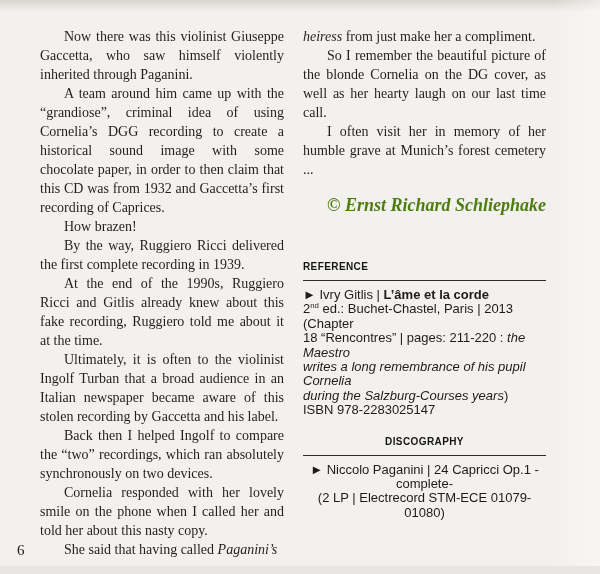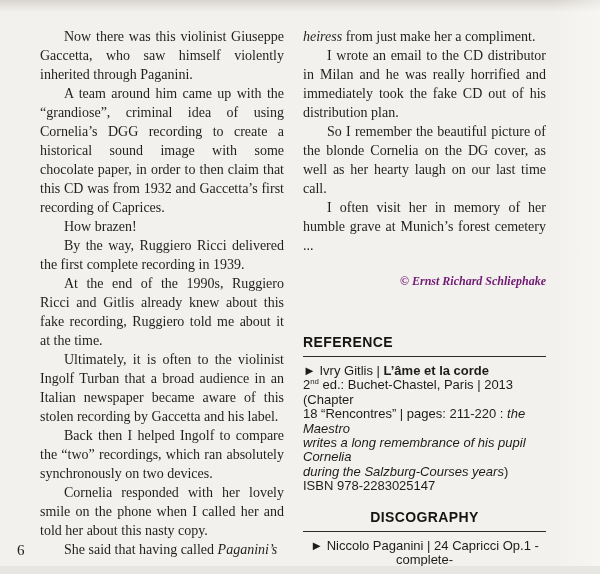--- a/index.html
+++ b/index.html
@@ -30,29 +30,29 @@
     text-indent: 24px;
     text-align: justify;
     hyphens: none;
   }
   .col p.no-indent { text-indent: 0; }
   .credit {
     margin-top: 17px;
     text-align: right;
     font-weight: bold;
     font-style: italic;
-    font-size: 12px;
+    font-size: 18px;
     line-height: 19px;
-    color: #701a75;
+    color: #4d7c0f;
   }
   .section { font-family: "Liberation Sans", sans-serif; text-align: left; }
   .reference   { margin-top: 42px; }
   .discography { margin-top: 14px; text-align: center; }
   .section-heading {
-    font-size: 14px;
+    font-size: 10px;
     font-weight: bold;
     letter-spacing: 0.4px;
     color: #151514;
     border-bottom: 1.6px solid #2e2c2a;
     padding-bottom: 4px;
   }
   .section-body {
     margin-top: 7px;
     font-size: 13px;
     line-height: 14.4px;
@@ -84,21 +84,20 @@
     <p>By the way, Ruggiero Ricci delivered the first complete recording in 1939.</p>
     <p>At the end of the 1990s, Ruggiero Ricci and Gitlis already knew about this fake recording, Ruggiero told me about it at the time.</p>
     <p>Ultimately, it is often to the violinist Ingolf Turban that a broad audience in an Italian newspaper became aware of this stolen recording by Gaccetta and his label.</p>
     <p>Back then I helped Ingolf to compare the “two” recordings, which ran absolutely synchronously on two devices.</p>
     <p>Cornelia responded with her lovely smile on the phone when I called her and told her about this nasty copy.</p>
     <p><span>She said that having called </span><span class="s-i">Paganini’s</span></p>
   </div>
 
   <div class="col col-right">
     <p class="no-indent"><span class="s-i">heiress</span><span> from just make her a compliment.</span></p>
-    <p>I wrote an email to the CD distributor in Milan and he was really horrified and immediately took the fake CD out of his distribution plan.</p>
     <p>So I remember the beautiful picture of the blonde Cornelia on the DG cover, as well as her hearty laugh on our last time call.</p>
     <p>I often visit her in memory of her humble grave at Munich’s forest cemetery ...</p>
 
     <div class="credit">© Ernst Richard Schliephake</div>
 
     <div class="section reference">
       <div class="section-heading">REFERENCE</div>
       <div class="section-body"><span>► Ivry Gitlis | </span><span class="s-b">L’âme et la corde</span><br><span>2</span><span class="s-sup">nd</span><span> ed.: Buchet-Chastel, Paris | 2013 (Chapter</span><br><span>18 “Rencontres” | pages: 211-220 : </span><span class="s-i">the Maestro</span><br><span class="s-i">writes a long remembrance of his pupil Cornelia</span><br><span class="s-i">during the Salzburg-Courses years</span><span>)</span><br><span>ISBN 978-2283025147</span></div>
     </div>
 

